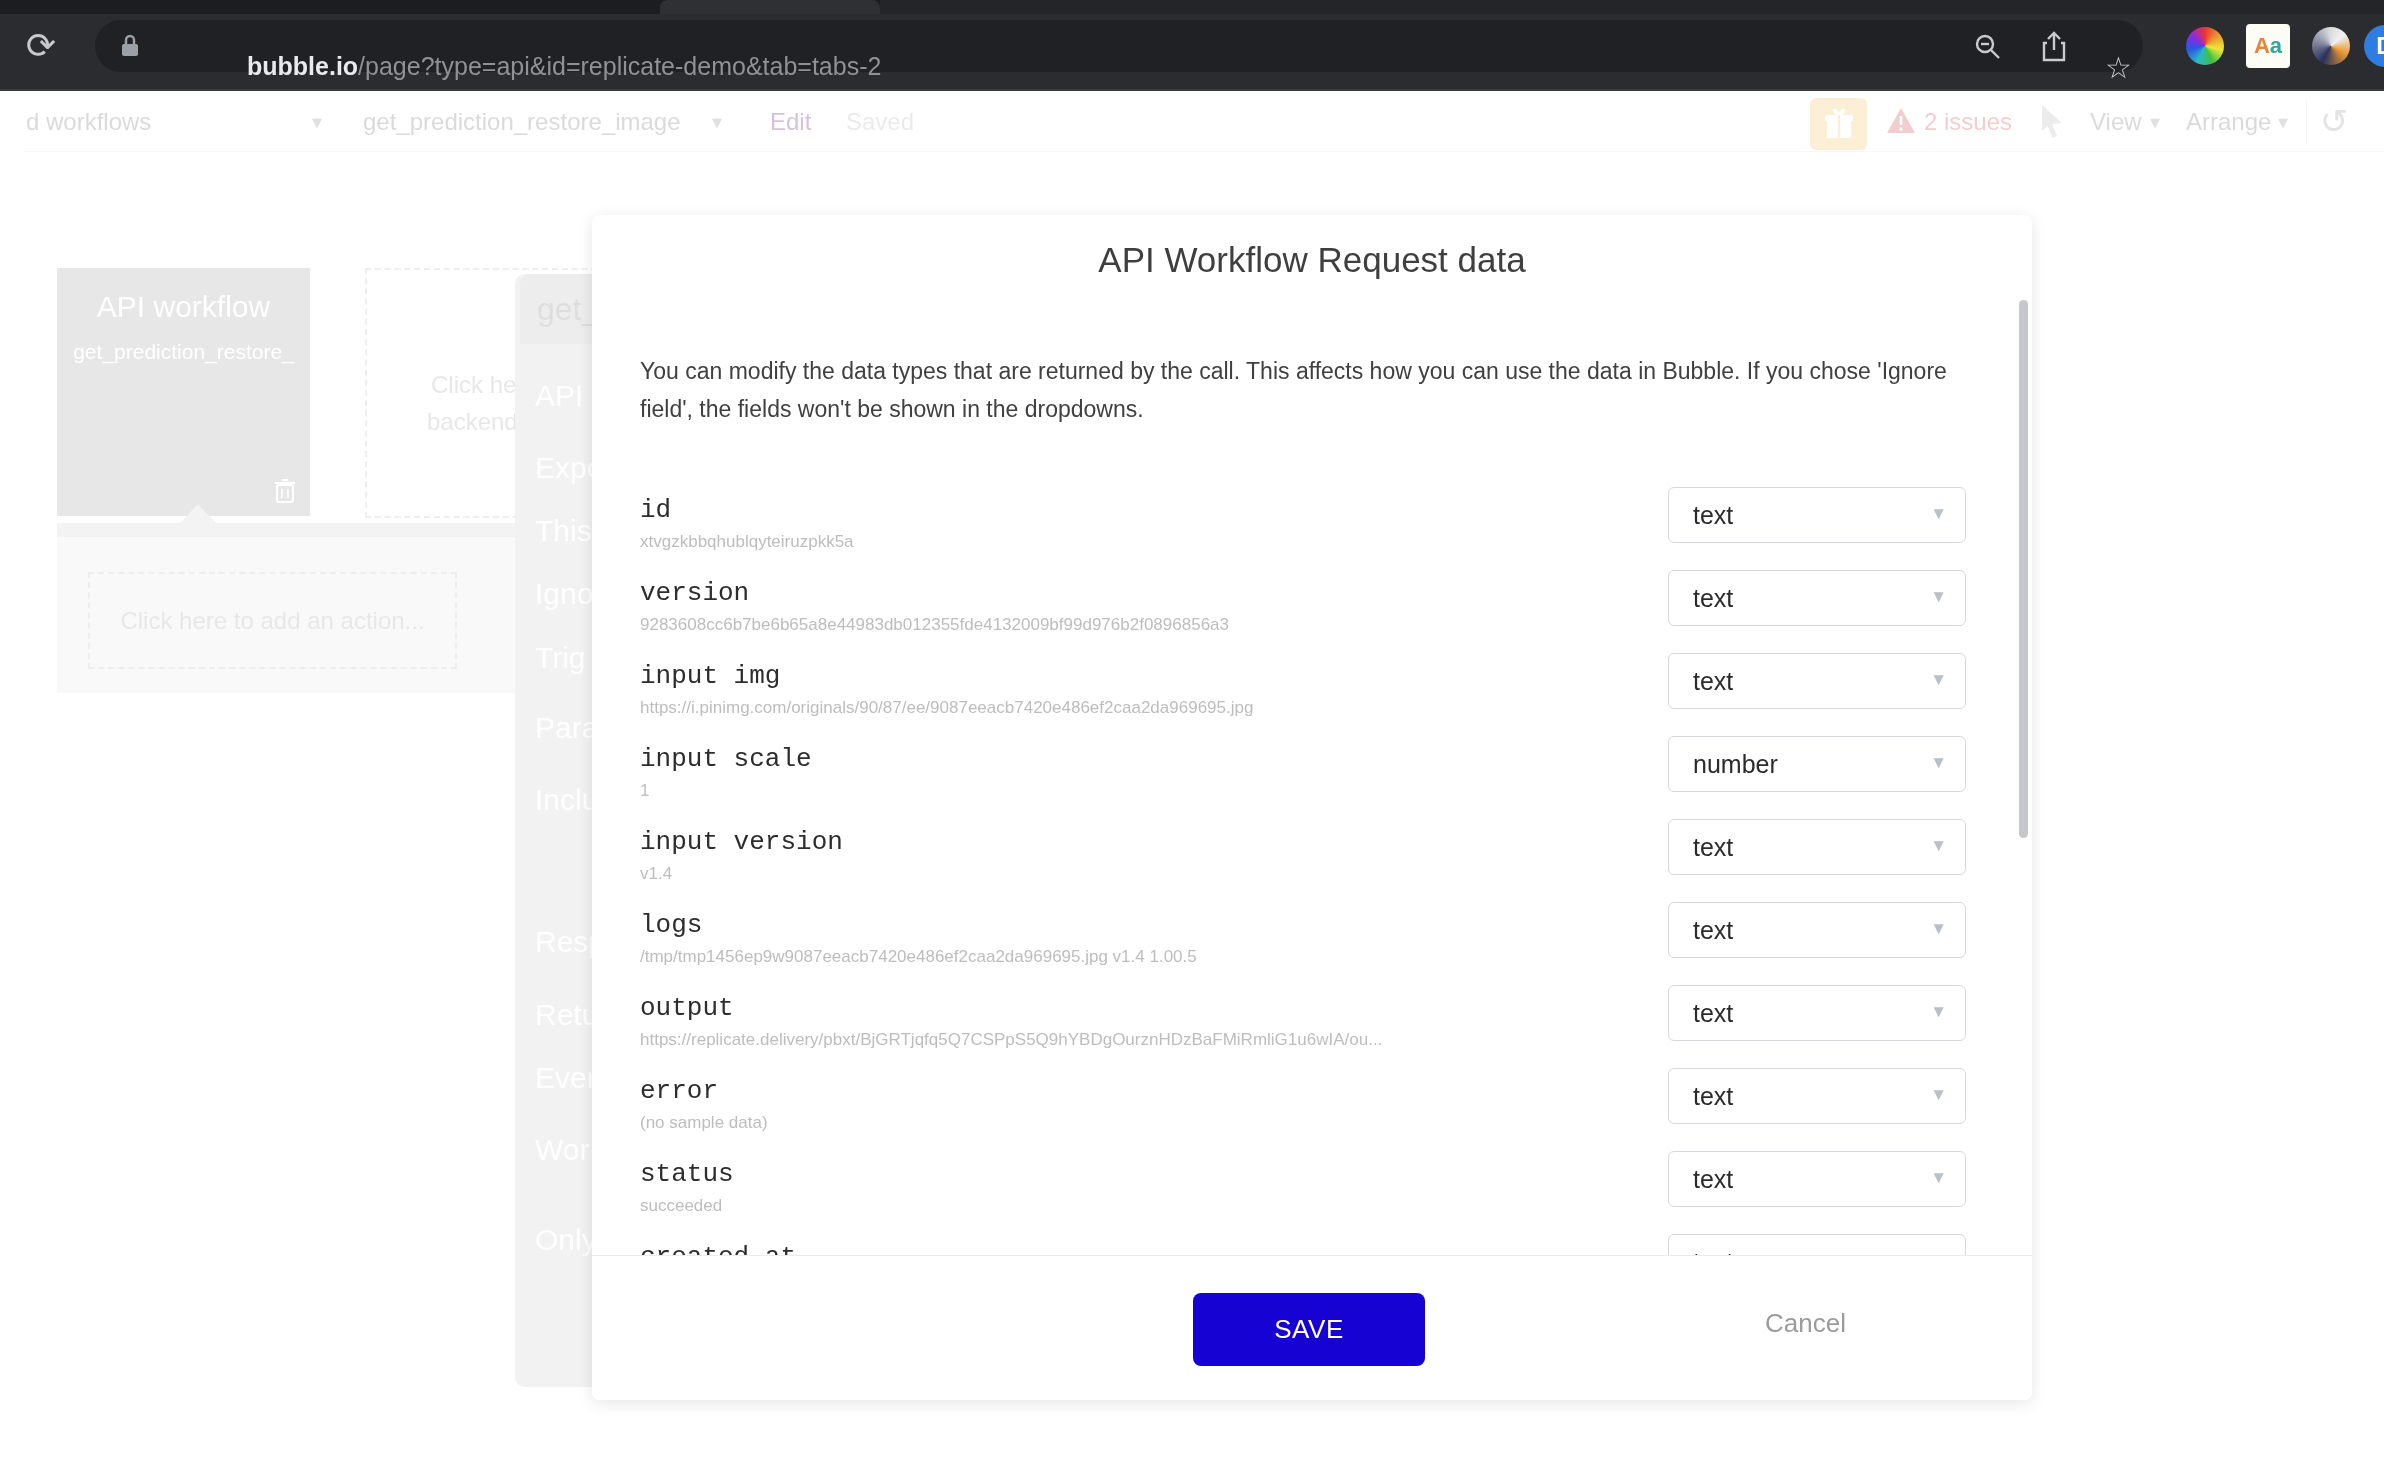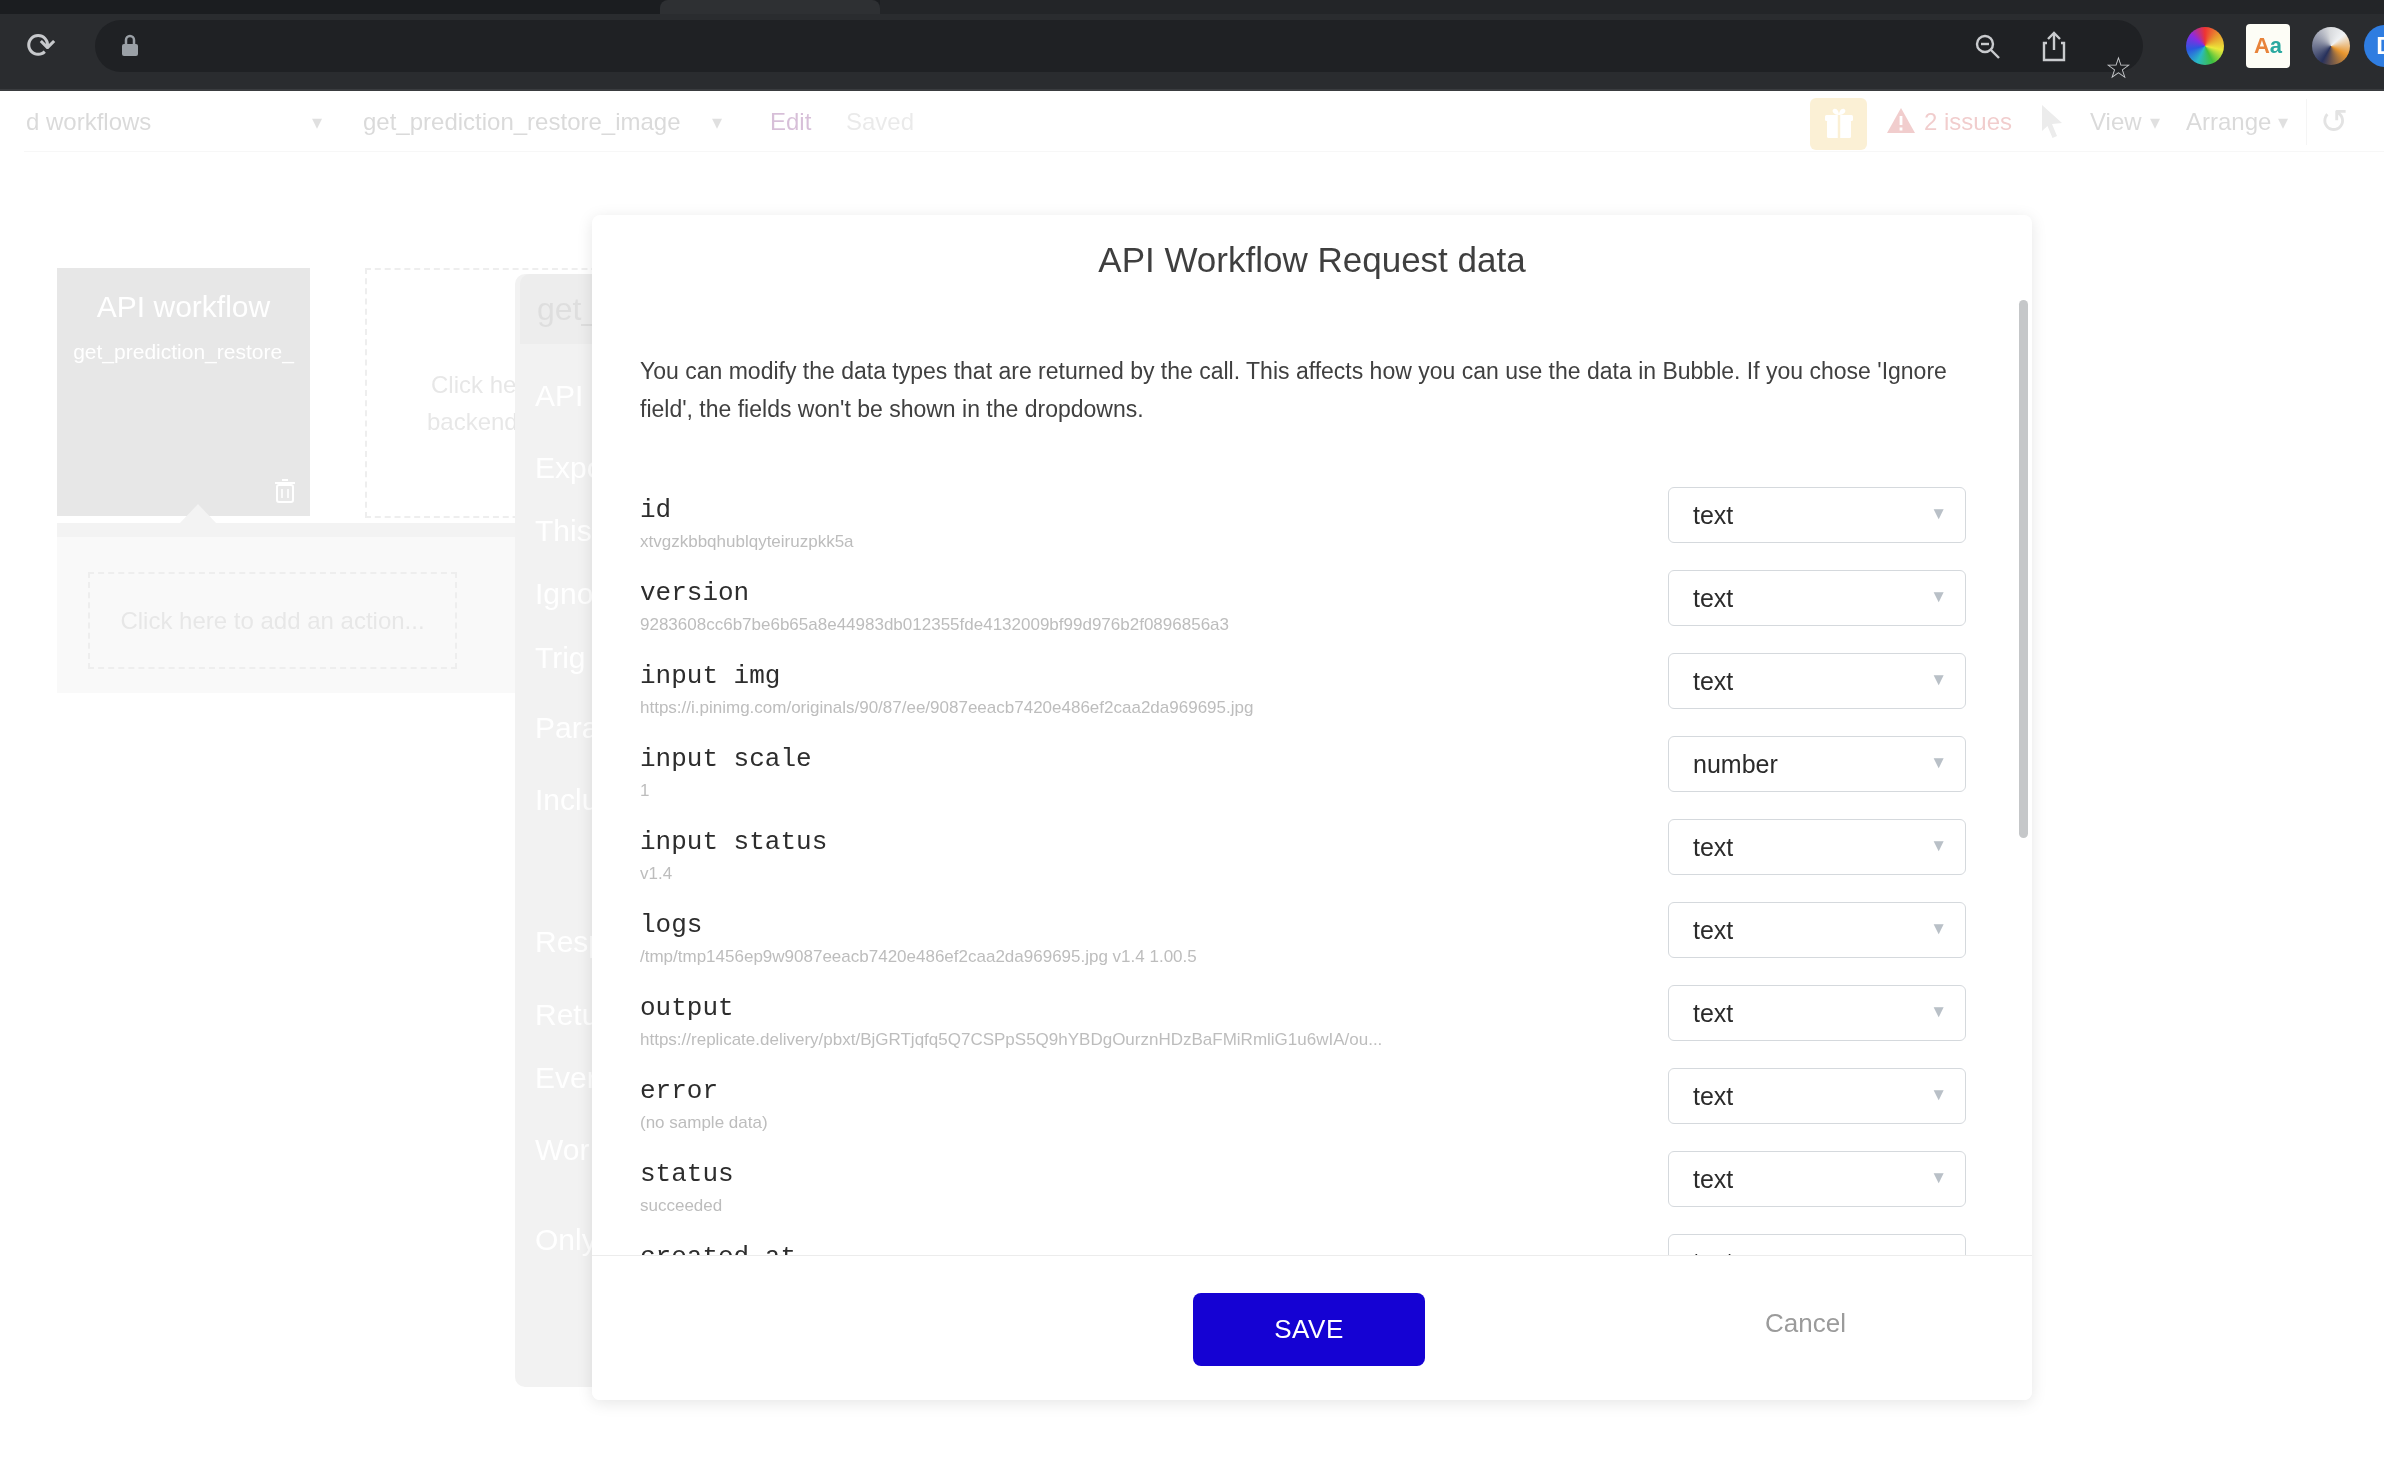--- a/index.html
+++ b/index.html
@@ -92,20 +92,23 @@
     <div id="tabstrip">
       <div class="tab-right"></div>
       <div class="tab-active"></div>
     </div>
     <div class="abs chrome-glyph" id="reload">⟳</div>
     <div class="abs" id="url-pill">
       <svg class="abs" style="left:23px;top:13px" width="24" height="26" viewBox="0 0 24 26">
         <rect x="4" y="11" width="16" height="12" rx="2" fill="#9aa0a6"></rect>
         <path d="M8 11 V7 a4 4 0 0 1 8 0 V11" fill="none" stroke="#9aa0a6" stroke-width="2.5"></path>
       </svg>
+      <div class="abs" id="url-text">
+        <span class="host">bubble.io</span><span class="path">/page?type=api&amp;id=replicate-demo&amp;tab=tabs-2</span>
+      </div>
       <svg class="abs" style="left:1878px;top:12px" width="30" height="30" viewBox="0 0 30 30">
         <circle cx="12" cy="12" r="8" fill="none" stroke="#c9cbce" stroke-width="2.4"></circle>
         <line x1="8" y1="12" x2="16" y2="12" stroke="#c9cbce" stroke-width="2.4"></line>
         <line x1="18" y1="18" x2="26" y2="26" stroke="#c9cbce" stroke-width="2.4"></line>
       </svg>
       <svg class="abs" style="left:1944px;top:10px" width="30" height="34" viewBox="0 0 30 34">
         <path d="M8 13 H5 V30 H25 V13 H22" fill="none" stroke="#c9cbce" stroke-width="2.4"></path>
         <line x1="15" y1="3" x2="15" y2="20" stroke="#c9cbce" stroke-width="2.4"></line>
         <path d="M9 9 L15 3 L21 9" fill="none" stroke="#c9cbce" stroke-width="2.4"></path>
       </svg>
@@ -231,21 +234,21 @@
   </div>
             <div class="field-row" style="top: 521px;">
     <div class="field-label">input scale</div>
     <div class="field-sample">1</div>
     <div class="type-dd">
       <div class="val">number</div>
       <div class="dd-caret">▼</div>
     </div>
   </div>
             <div class="field-row" style="top: 604px;">
-    <div class="field-label">input status</div>
+    <div class="field-label">input version</div>
     <div class="field-sample">v1.4</div>
     <div class="type-dd">
       <div class="val">text</div>
       <div class="dd-caret">▼</div>
     </div>
   </div>
             <div class="field-row" style="top: 687px;">
     <div class="field-label">logs</div>
     <div class="field-sample">/tmp/tmp1456ep9w9087eeacb7420e486ef2caa2da969695.jpg v1.4 1.00.5</div>
     <div class="type-dd">

